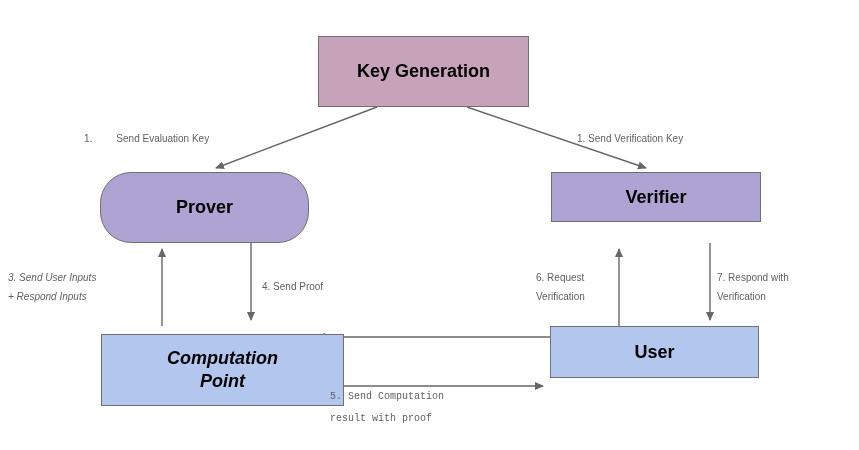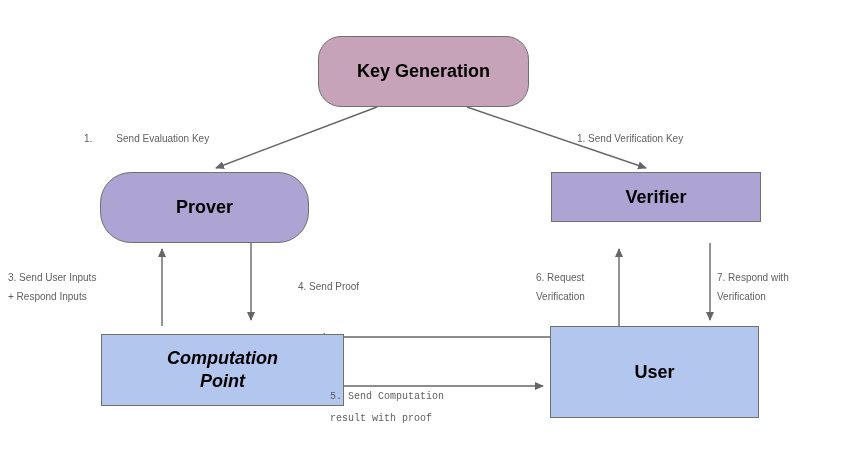--- a/index.html
+++ b/index.html
@@ -34,38 +34,38 @@
     align-items: center;
     justify-content: center;
     text-align: center;
     font-weight: bold;
     font-size: 18px;
     line-height: 23px;
     color: var(--node-text, #000000);
     border: 1px solid var(--box-border, #707070);
     box-sizing: border-box;
   }
-  #node-key-generation { left: 318px; top: 36px;  width: 211px; height: 71px; background: var(--key-generation-fill, #c7a3ba); border-radius: 23px; }
+  #node-key-generation { left: 318px; top: 36px;  width: 211px; height: 71px; background: var(--key-generation-fill, #c7a3ba); }
   #node-prover         { left: 100px; top: 172px; width: 209px; height: 71px; background: var(--prover-verifier-fill, #aea4d4); border-radius: 31px; }
   #node-verifier       { left: 551px; top: 172px; width: 210px; height: 50px; background: var(--prover-verifier-fill, #aea4d4); }
   #node-computation    { left: 101px; top: 334px; width: 243px; height: 72px; background: var(--computation-user-fill, #b3c6ee); font-style: italic; }
-  #node-user           { left: 550px; top: 326px; width: 209px; height: 92px; background: var(--computation-user-fill, #b3c6ee); }
+  #node-user           { left: 550px; top: 326px; width: 209px; height: 52px; background: var(--computation-user-fill, #b3c6ee); }
 
   .edge-label {
     position: absolute;
     font-size: 10px;
     line-height: 19px;
     color: var(--annotation-text, #5f5f5f);
     white-space: nowrap;
   }
   #label-eval-key   { left: 84px;  top: 129px; }
   #label-eval-key .num-gap { display: inline-block; margin-right: 24px; }
   #label-verif-key  { left: 577px; top: 129px; }
-  #label-user-inputs { left: 8px;  top: 268px; }
-  #label-send-proof { left: 262px; top: 277px; margin-left: 36px; }
+  #label-user-inputs { left: 8px;  top: 268px; font-style: italic; }
+  #label-send-proof { left: 262px; top: 277px; }
   #label-request-verif { left: 536px; top: 268px; }
   #label-respond-verif { left: 717px; top: 268px; }
   #label-send-inputs {
     left: 330px; top: 312px; width: 180px;
     text-align: center; line-height: 22px;
   }
   #label-comp-result {
     left: 330px; top: 386px; width: 200px;
     line-height: 22px; font-family: Liberation Mono, monospace;
   }

